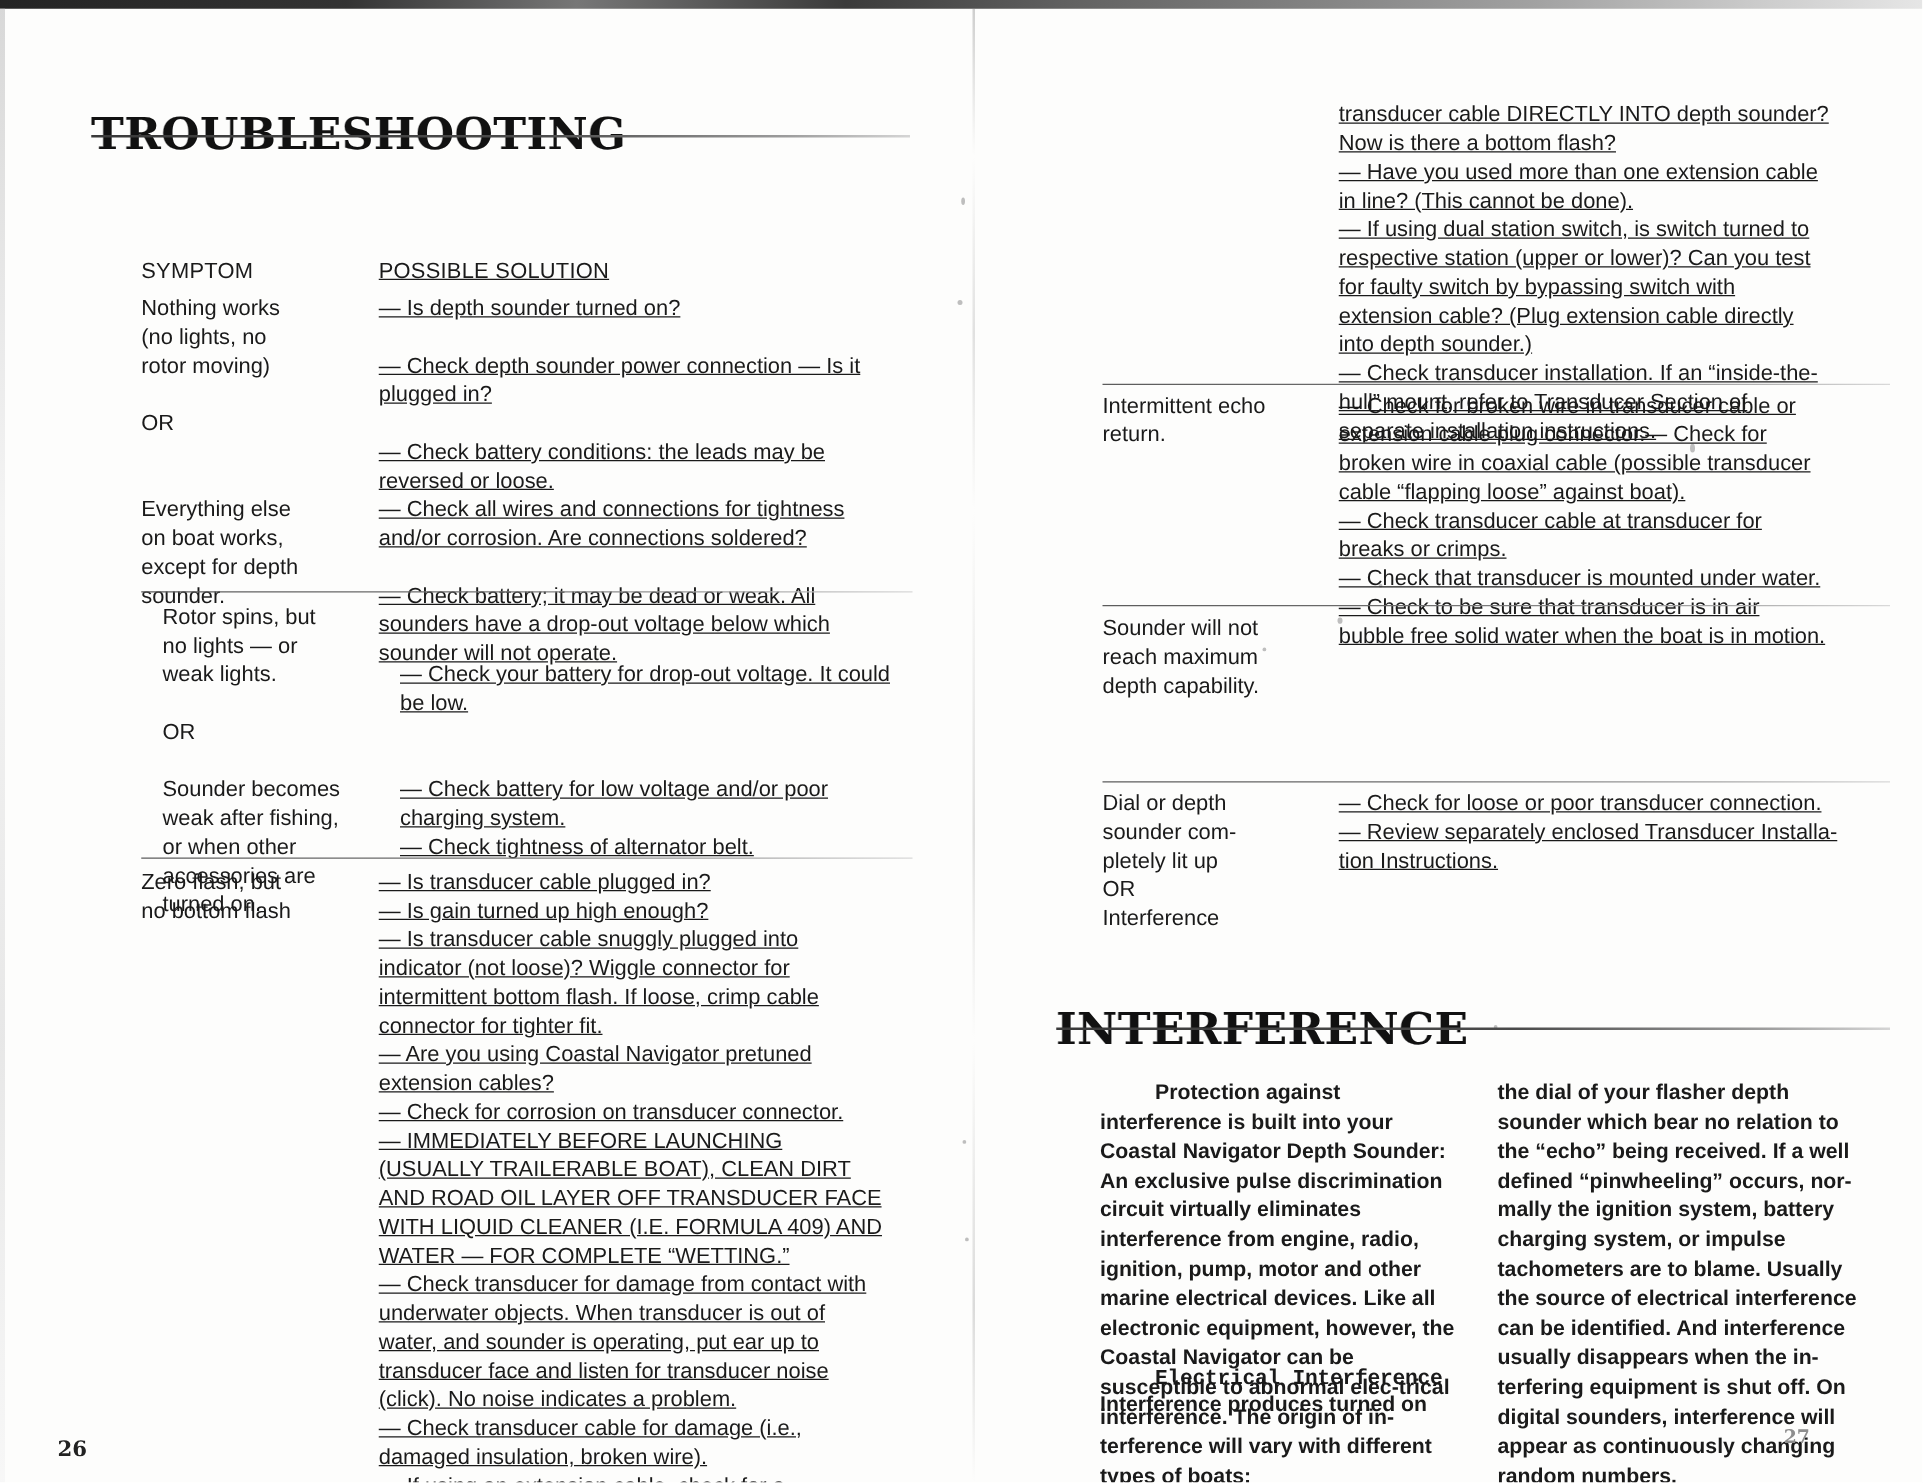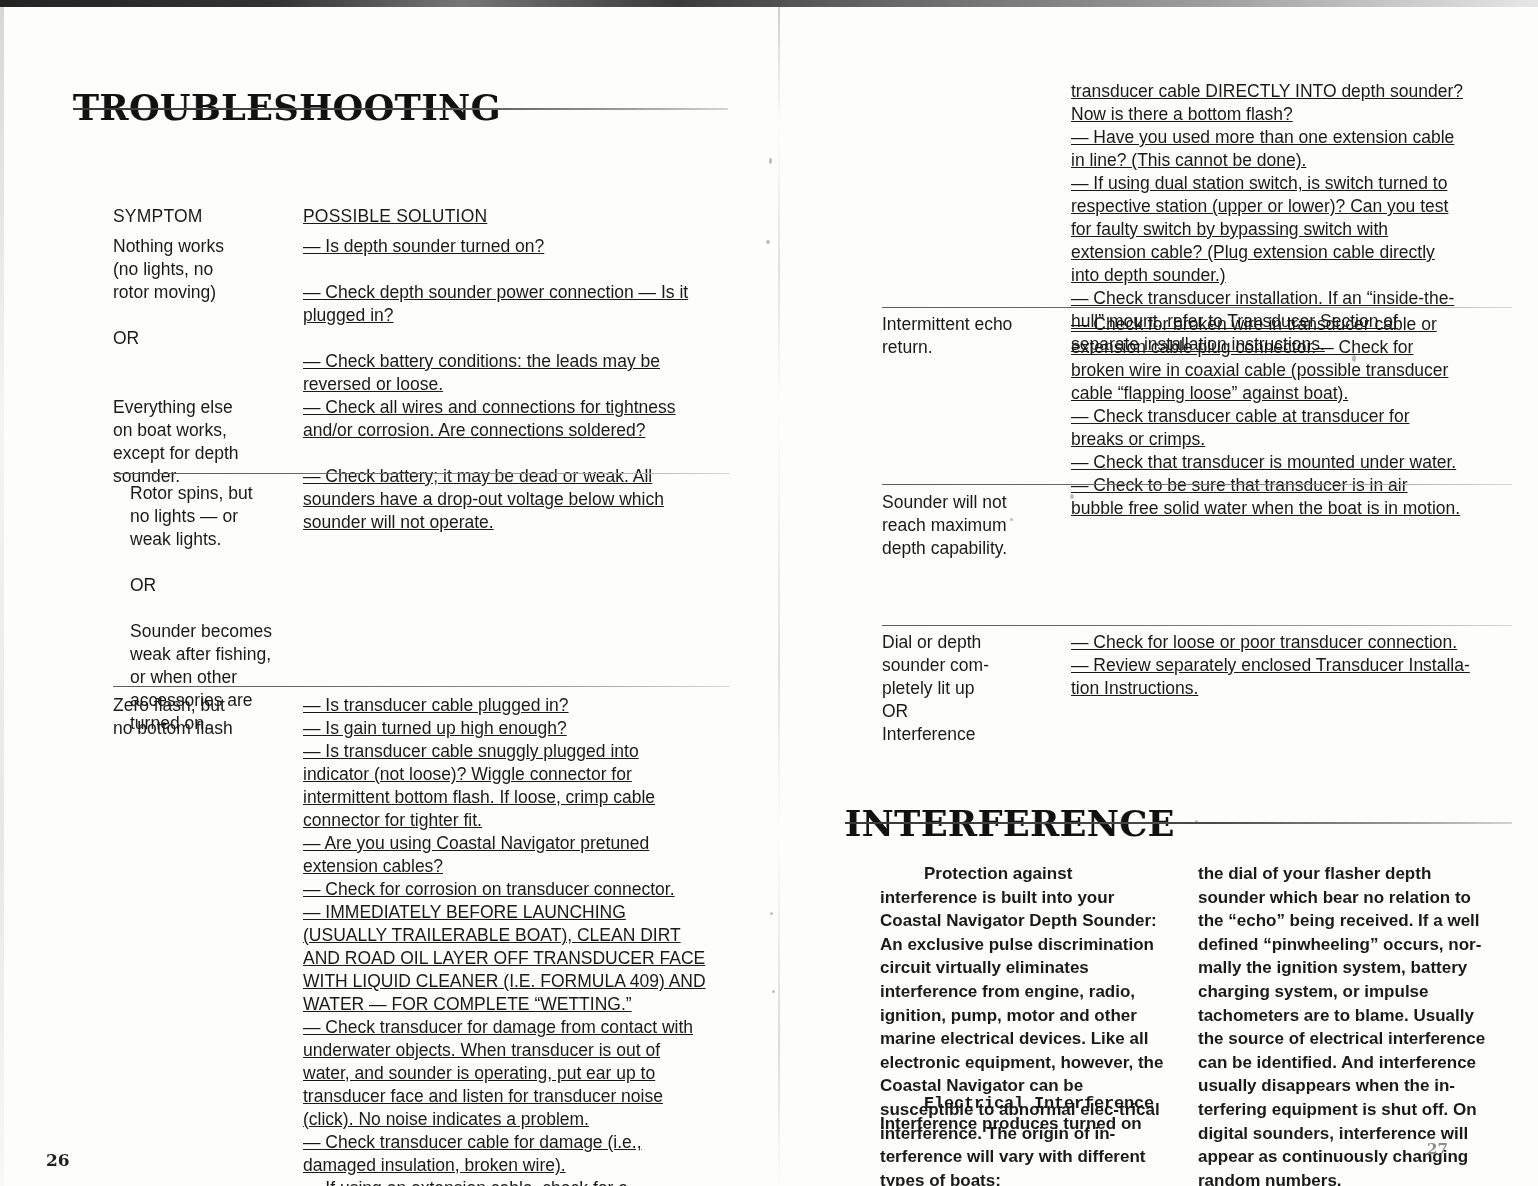--- a/index.html
+++ b/index.html
@@ -199,20 +199,27 @@
 no lights — or
 weak lights.
 
 OR
 
 Sounder becomes
 weak after fishing,
 or when other
 accessories are
 turned on.</div>
+      <div class="tt-solution" style="width:430px;">— Check your battery for drop-out voltage. It could
+be low.
+
+
+— Check battery for low voltage and/or poor
+charging system.
+— Check tightness of alternator belt.</div>
     </div>
     <div class="divider" style="left:113px; top:686px; width:617px;"></div>
 
     <div class="tt-row" style="left:113px; top:694px; width:625px;">
       <div class="tt-symptom" style="width:190px;">Zero flash, but
 no bottom flash</div>
       <div class="tt-solution" style="width:435px;">— Is transducer cable plugged in?
 — Is gain turned up high enough?
 — Is transducer cable snuggly plugged into
 indicator (not loose)? Wiggle connector for

